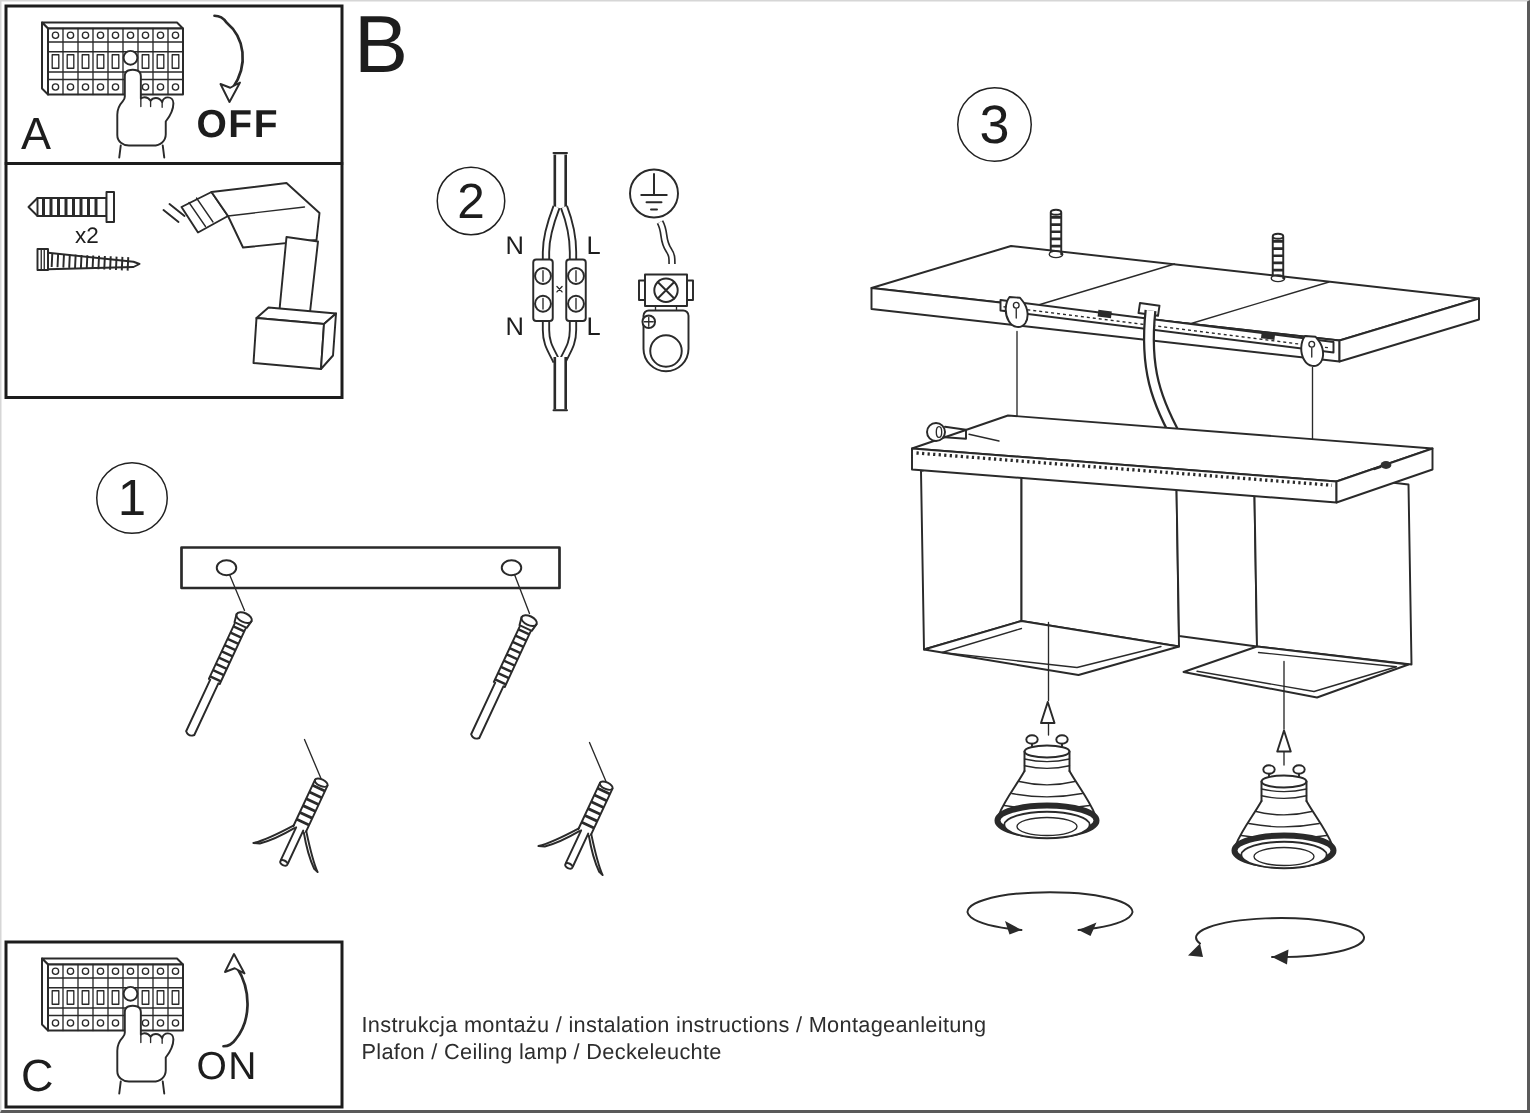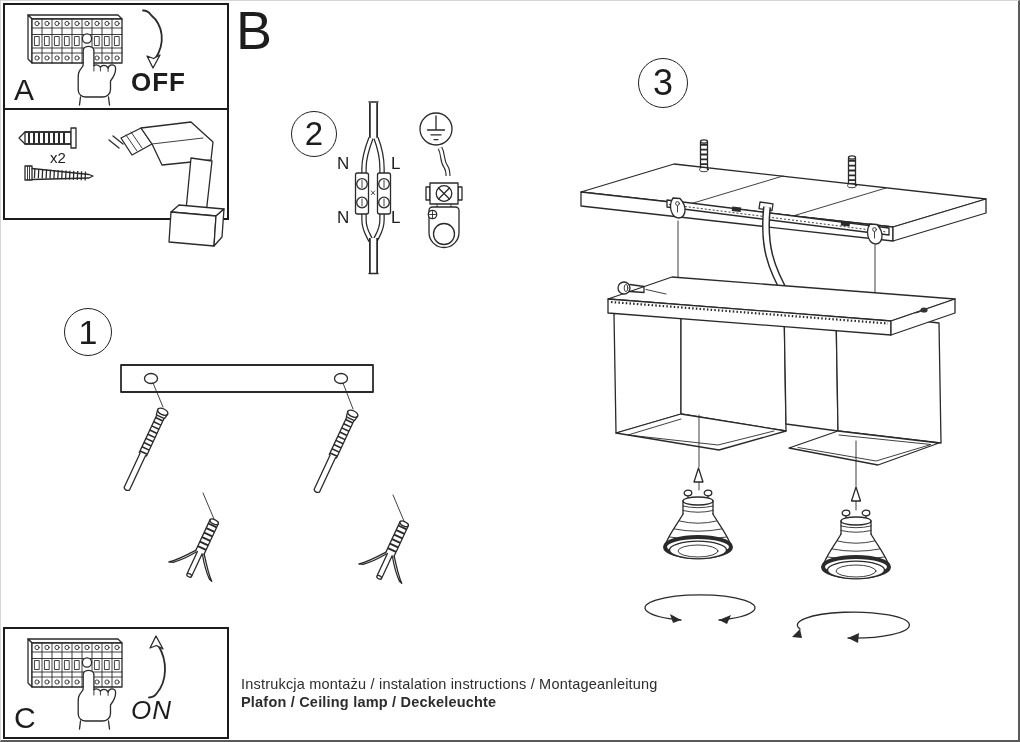--- a/index.html
+++ b/index.html
@@ -5,21 +5,21 @@
   html,body { margin:0; padding:0; background:#e8e8e8; }
   #canvas {
     position:relative; width:1020px; height:742px; background:#ffffff;
     font-family:"Liberation Sans", sans-serif; color:#1d1d1d; overflow:hidden;
     border-left:1px solid #d6d6d6; border-top:1px solid #d6d6d6;
     border-right:2px solid #5a5a5a; border-bottom:2px solid #5a5a5a;
     box-sizing:border-box;
   }
   .panel { position:absolute; border:2px solid #1c1c1c; background:#ffffff; box-sizing:border-box; z-index:2; }
   #panel-a      { left:2px; top:2px;   width:226px; height:107px; }
-  #panel-tools  { left:2px; top:107px; width:226px; height:112px; }
+  #panel-tools  { left:2px; top:107px; width:226px; height:158px; }
   #panel-c      { left:2px; top:626px; width:226px; height:112px; }
   .panel svg { position:absolute; left:0; top:0; }
   #diagram-svg { position:absolute; left:0; top:0; z-index:1; }
   .t { position:absolute; z-index:3; white-space:nowrap; line-height:1; }
   .corner-letter { font-size:30px; }
   .state-label  { font-size:26px; letter-spacing:1px; }
   .badge {
     position:absolute; z-index:3; border:1.7px solid #222; border-radius:50%;
     display:flex; align-items:center; justify-content:center; background:#fff;
     font-size:34px; box-sizing:border-box;
@@ -318,36 +318,36 @@
 
   <div id="panel-c" class="panel">
     <svg width="222" height="108" viewBox="0 0 222 108">
       <use href="#sym-breaker-hand"></use>
       <g>
         <path class="ln thick" d="M152,64 C150,67 147,68.5 144,68.5 M152,64 C162,52 163,32 153,16"></path>
         <path class="lnf" d="M151,7 L158,20 L151.5,16.5 L145,19 Z"></path>
       </g>
     </svg>
     <span class="t corner-letter" style="left:9px; top:74px;">C</span>
-    <span class="t state-label" style="left:126px; top:68px;font-style:italic;">ON</span>
+    <span class="t state-label" style="left:126px; top:68px;">ON</span>
   </div>
 
   <span class="t" id="section-b">B</span>
 
   <div class="badge" id="badge-1">
       <span>1</span>
     </div>
   <div class="badge" id="badge-2">
       <span>2</span>
     </div>
   <div class="badge" id="badge-3">
       <span>3</span>
     </div>
 
   <span class="t nl" style="left:336px; top:154px;">N</span>
   <span class="t nl" style="left:390px; top:154px;">L</span>
   <span class="t nl" style="left:336px; top:208px;">N</span>
   <span class="t nl" style="left:390px; top:208px;">L</span>
 
   <span class="t footer-line" style="left:240px; top:676px;">Instrukcja montażu / instalation instructions / Montageanleitung</span>
-  <span class="t footer-line" style="left:240px; top:694px;font-weight:bold;">Plafon / Ceiling lamp / Deckeleuchte</span>
+  <span class="t footer-line" style="left:240px; top:694px;">Plafon / Ceiling lamp / Deckeleuchte</span>
 
 </div>
 
 </body></html>

